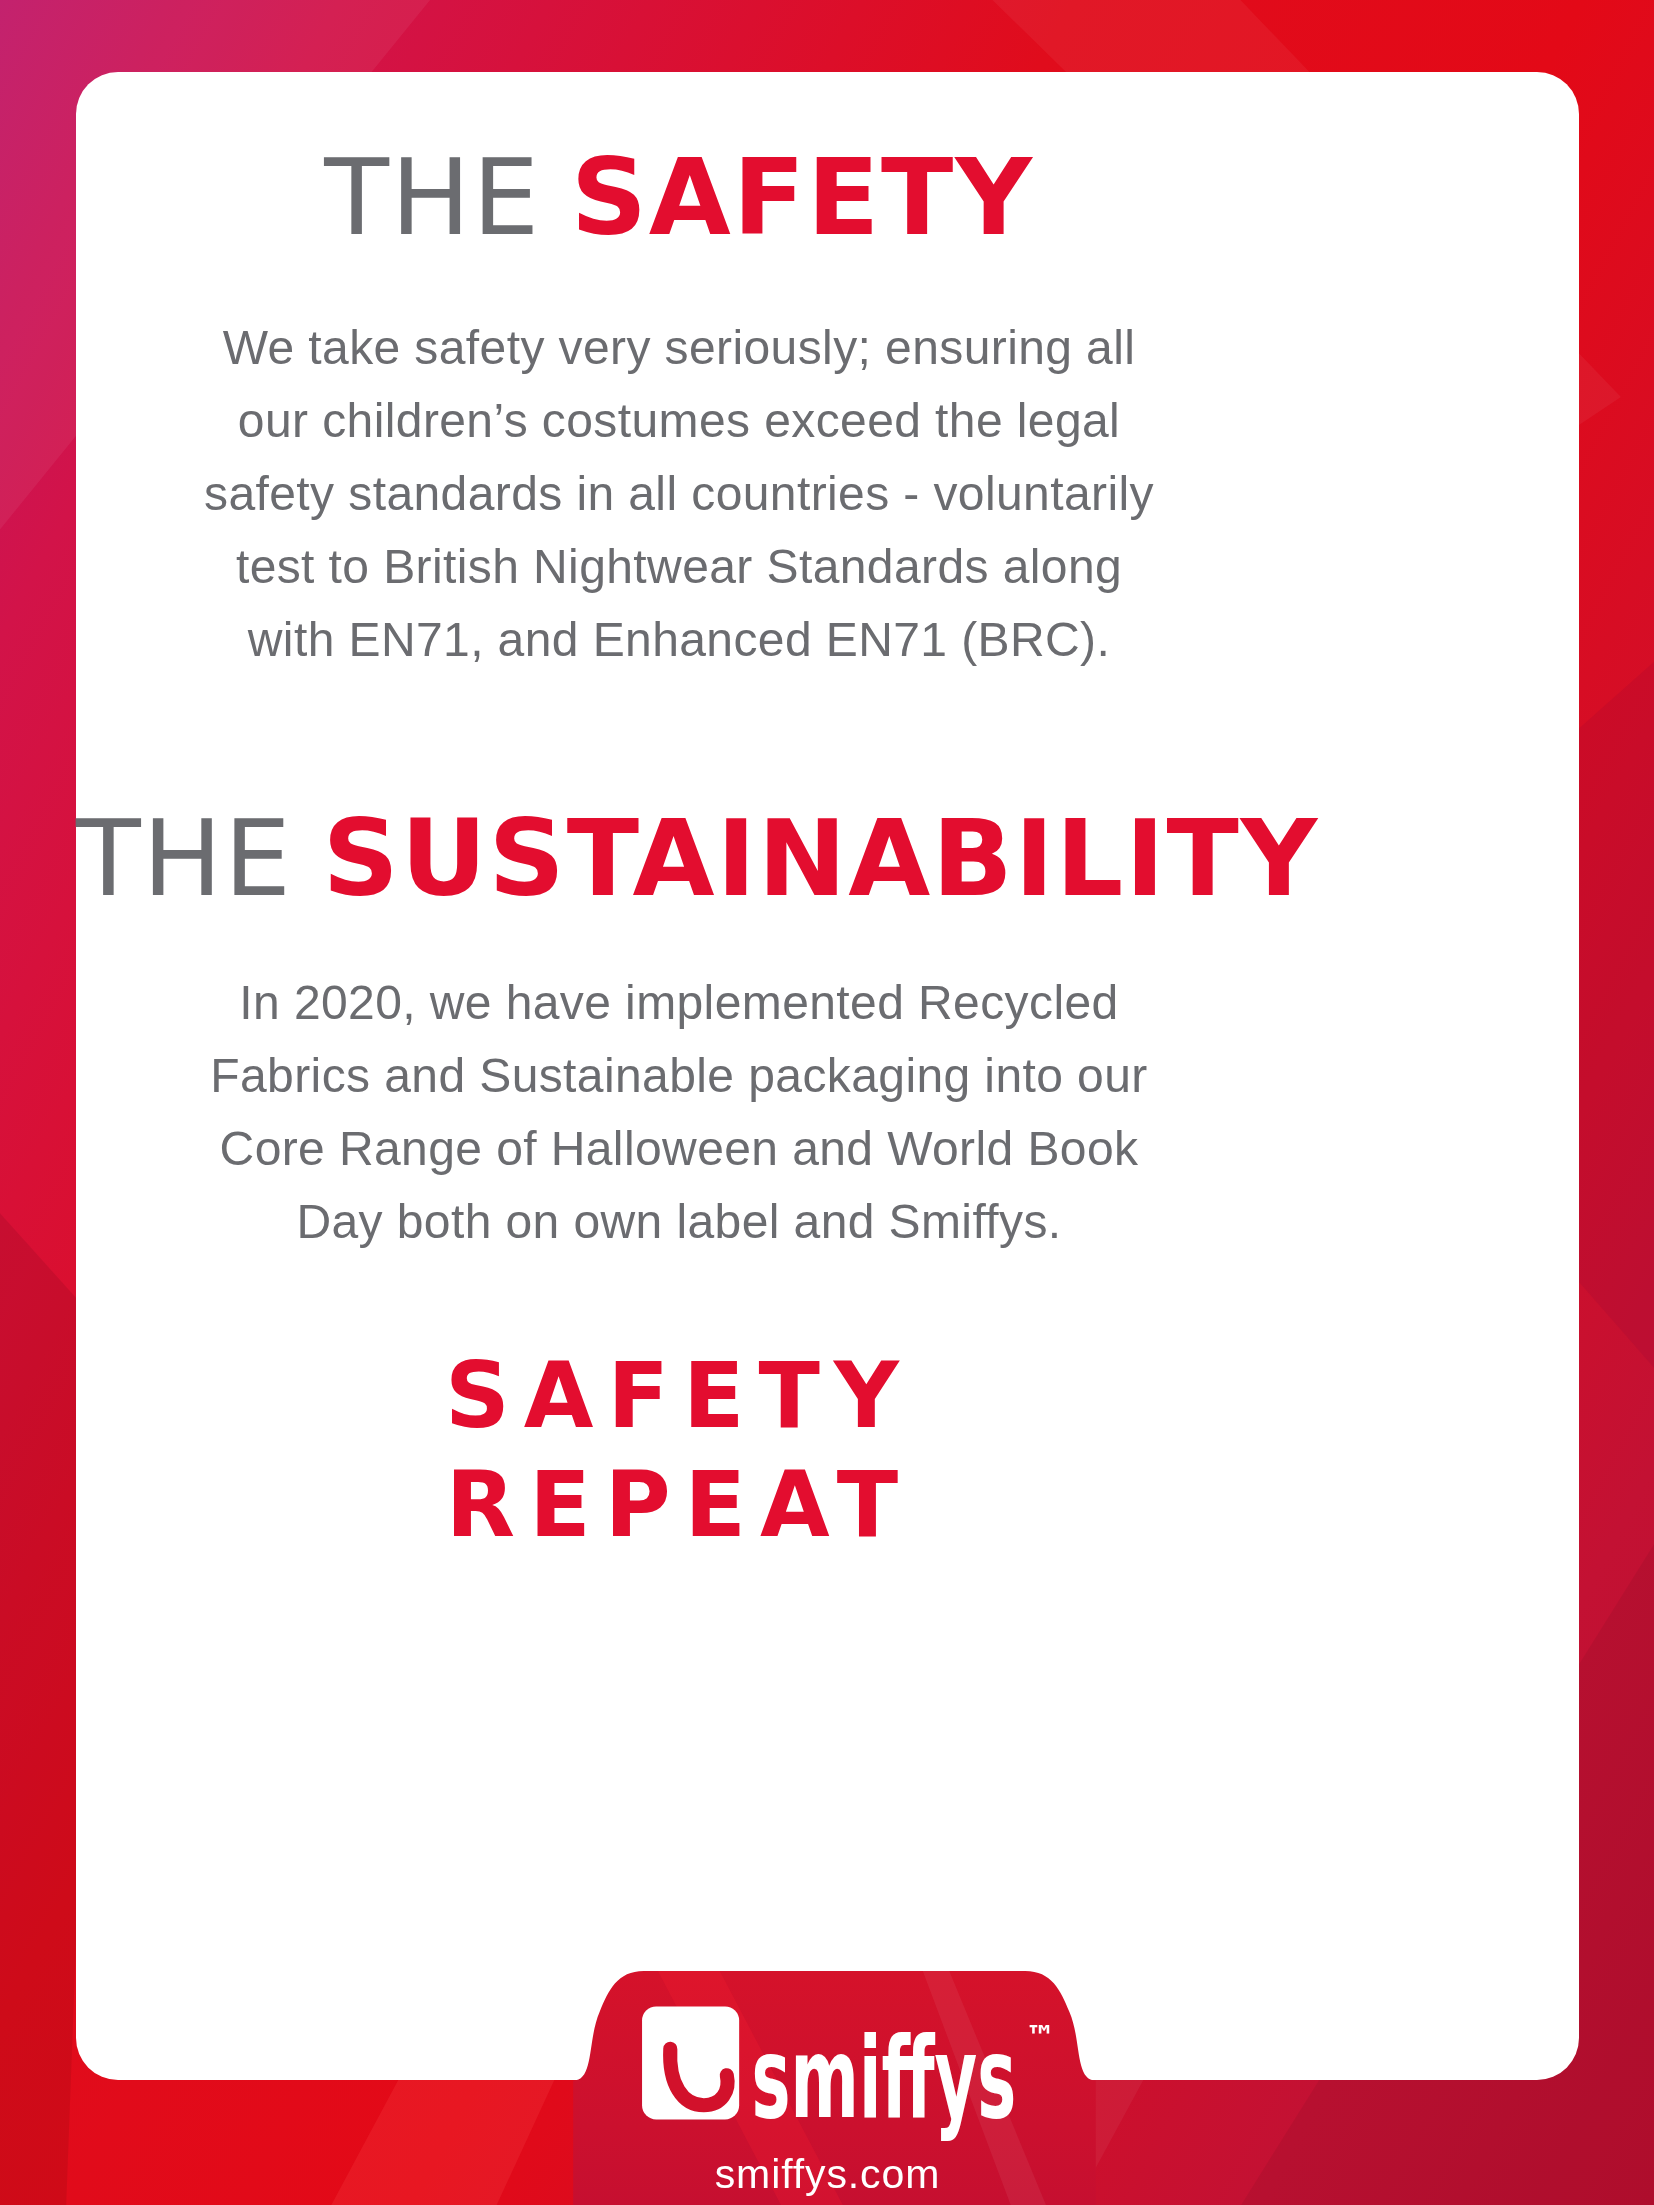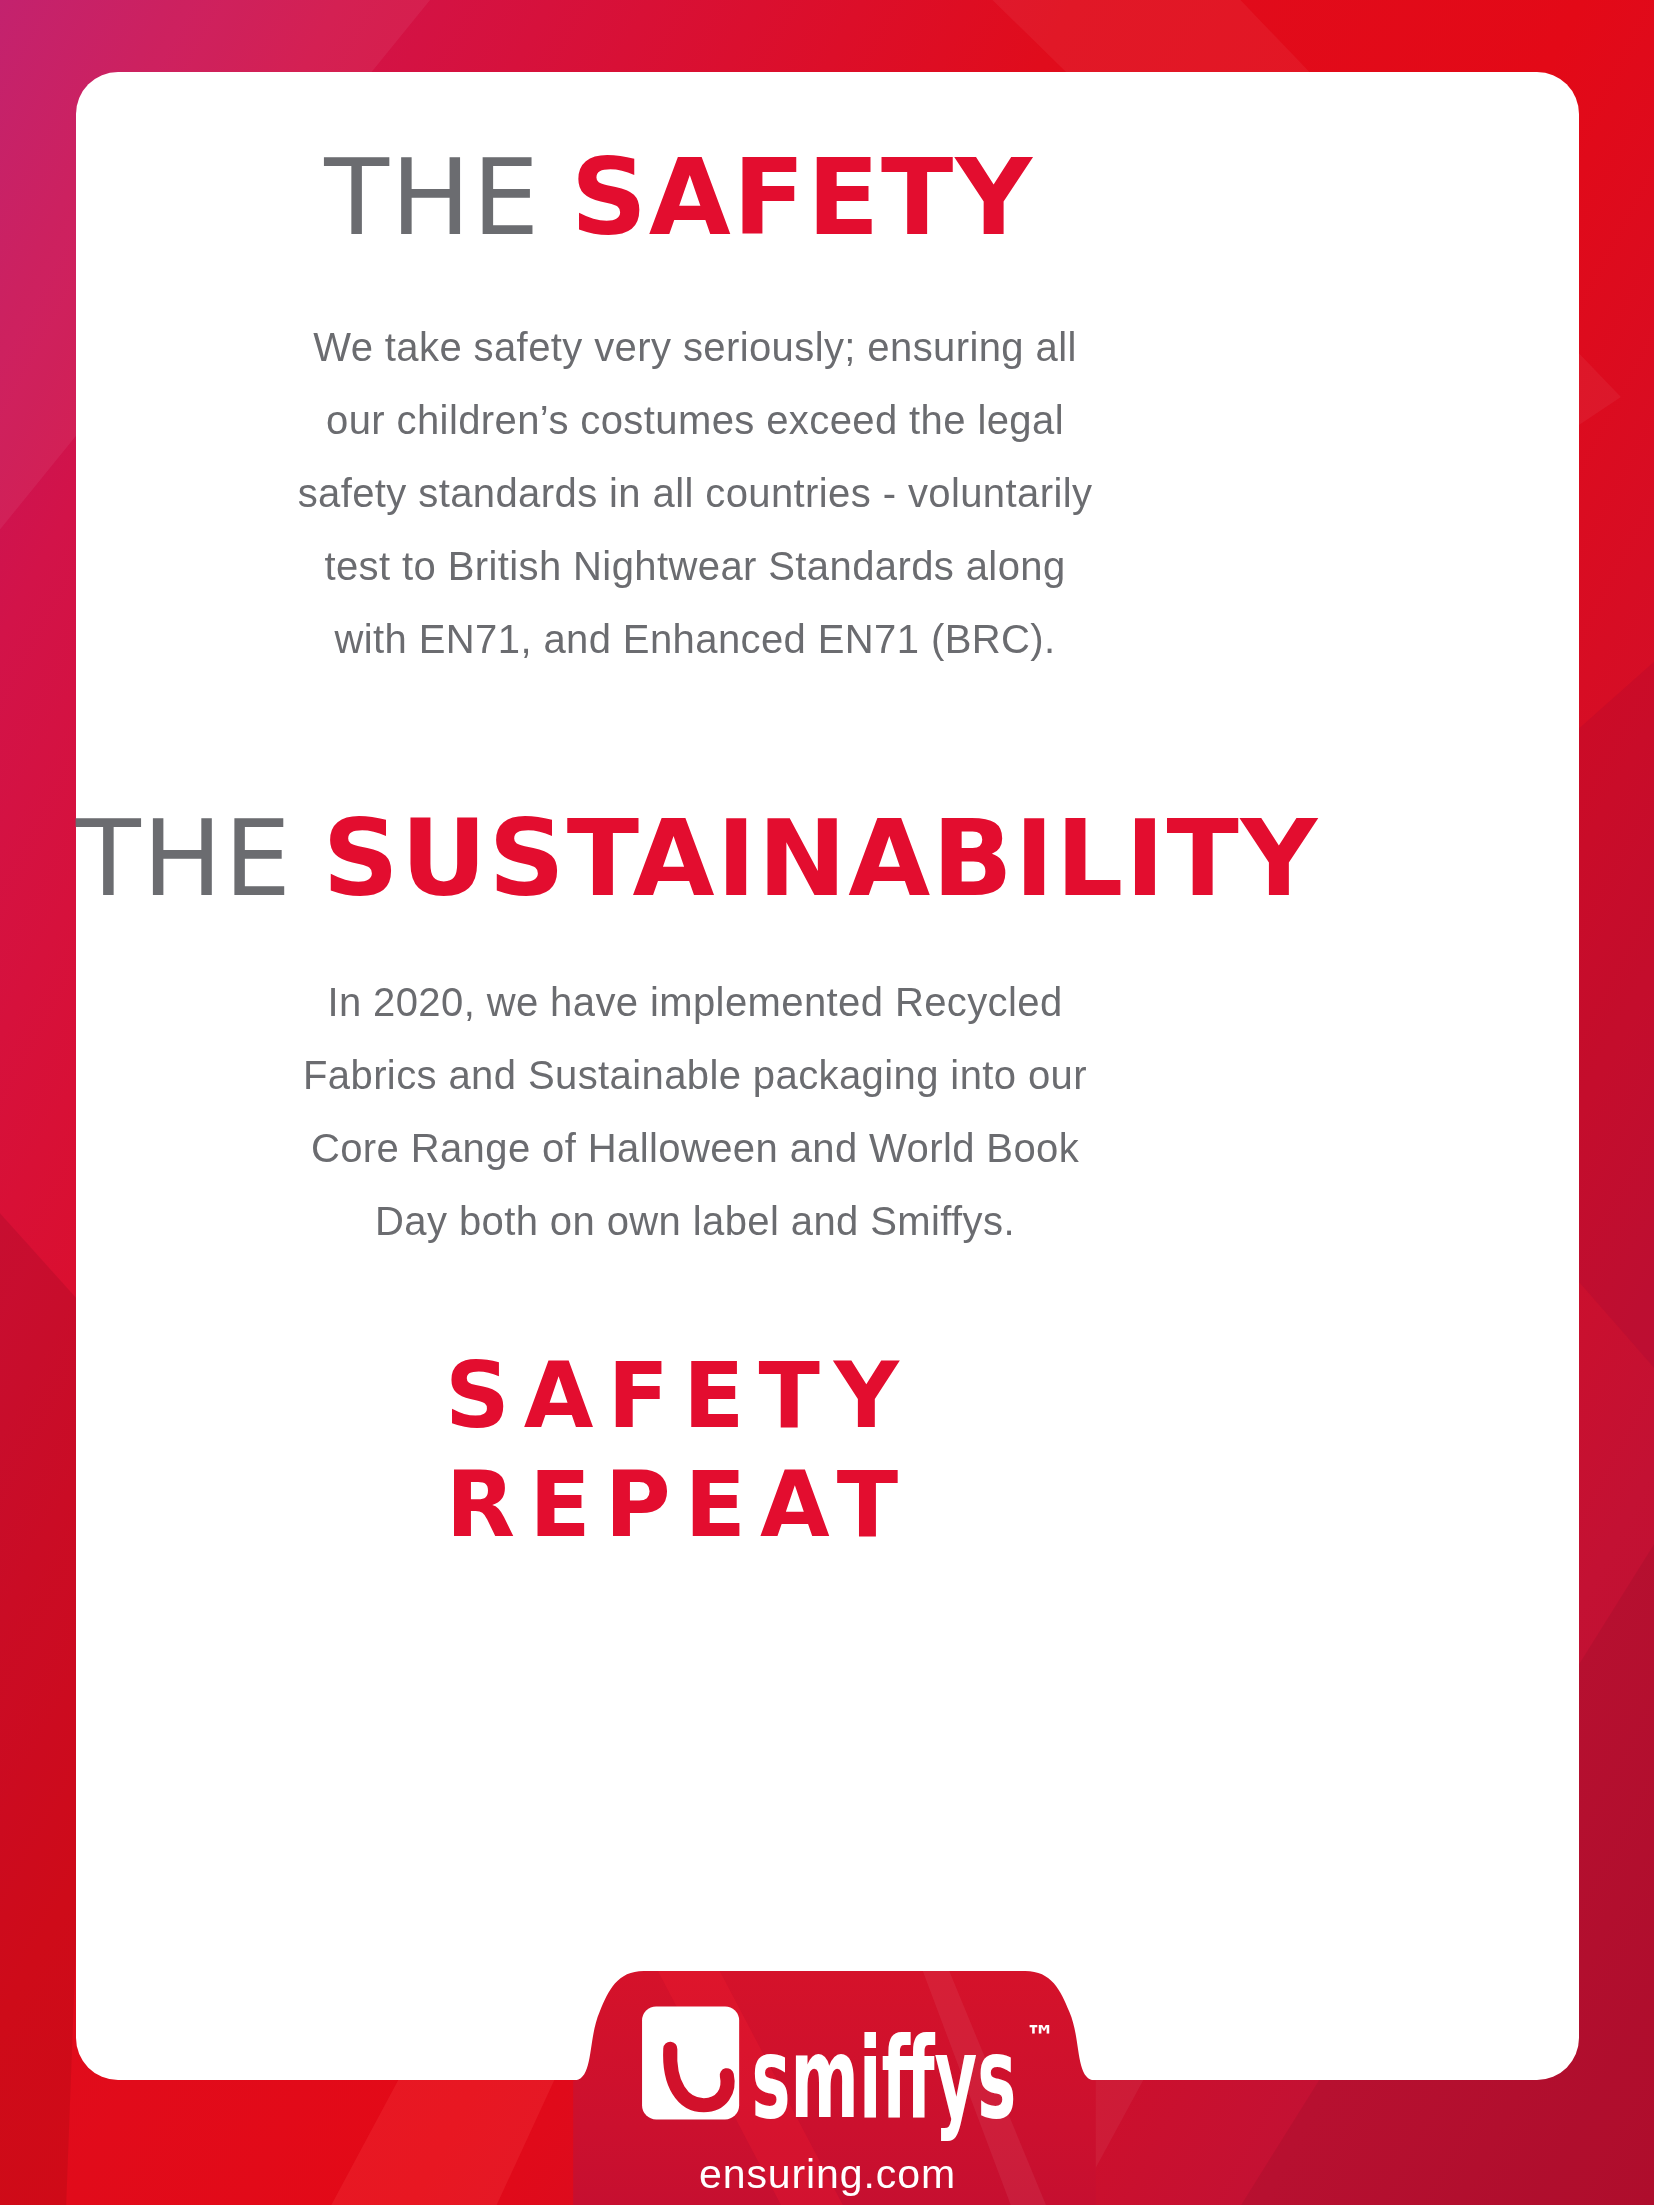--- a/index.html
+++ b/index.html
@@ -31,22 +31,22 @@
   .h-title{
     font-family:"DejaVu Sans", sans-serif;
     font-size:106px;line-height:108px;letter-spacing:1.8px;white-space:nowrap;
   }
   .h-title .pre{color:#6b6c70;font-weight:400;margin-right:0.28em;}
   .h-title .emph{color:#e30d2f;font-weight:700;}
   .t-safety{top:144px;}
   .t-sustain{top:805px;}
 
   .para{
-    font-size:40px;line-height:73px;letter-spacing:0.4px;
-    color:#6b6c70;white-space:pre-line;padding-left:16px;
+    font-size:48px;line-height:73px;letter-spacing:0.4px;
+    color:#6b6c70;white-space:pre-line;
   }
   .p-safety{top:311px;}
   .p-sustain{top:966px;}
 
   .mantra{top:1341px;}
   .mantra-line{
     font-family:"DejaVu Sans", sans-serif;font-weight:700;
     font-size:90px;line-height:109px;letter-spacing:14px;
     color:#e30d2f;
   }
@@ -115,16 +115,16 @@
     </g>
 
     <g>
       <rect x="102" y="40" width="110" height="128" rx="16" fill="#ffffff"></rect>
       <path d="M 134 88 C 132 128 148 152 172 152 C 192 152 202 136 198 118" fill="none" stroke="#d2112b" stroke-width="16" stroke-linecap="round"></path>
       <text x="226" y="165" font-family="DejaVu Sans, sans-serif" font-weight="bold" font-size="128" fill="#ffffff" textLength="300" lengthAdjust="spacingAndGlyphs">smiffys</text>
       <text x="536" y="86" font-family="DejaVu Sans, sans-serif" font-weight="bold" font-size="34" fill="#ffffff">™</text>
     </g>
   </svg>
 
-  <div class="website">ensuring.com</div>
+  <div class="website">smiffys.com</div>
 
 </div>
 
 
 </body></html>

